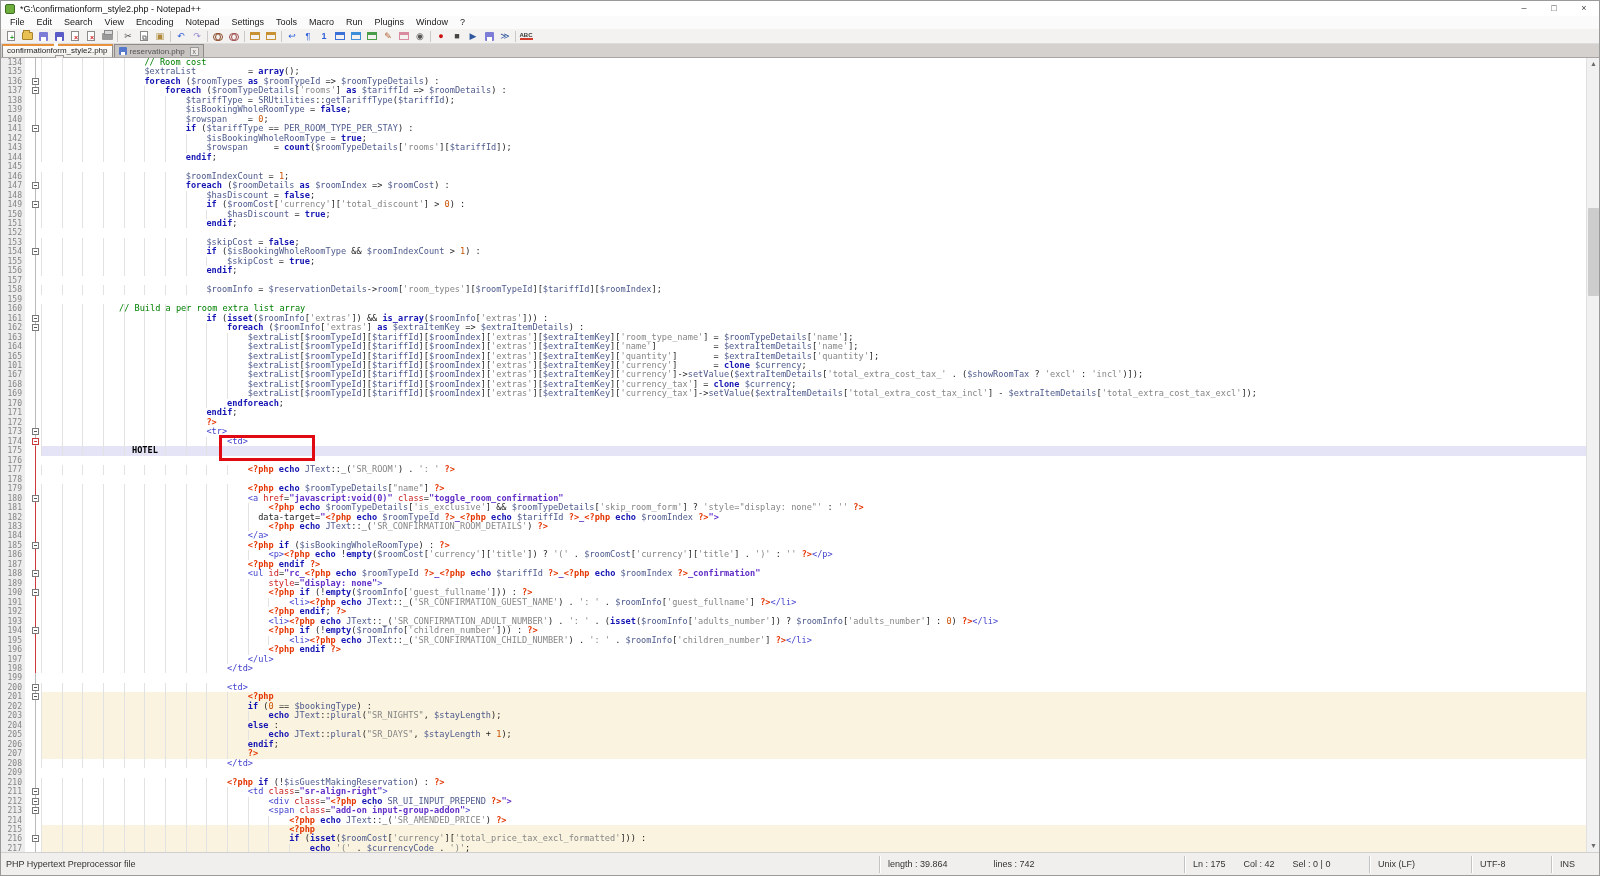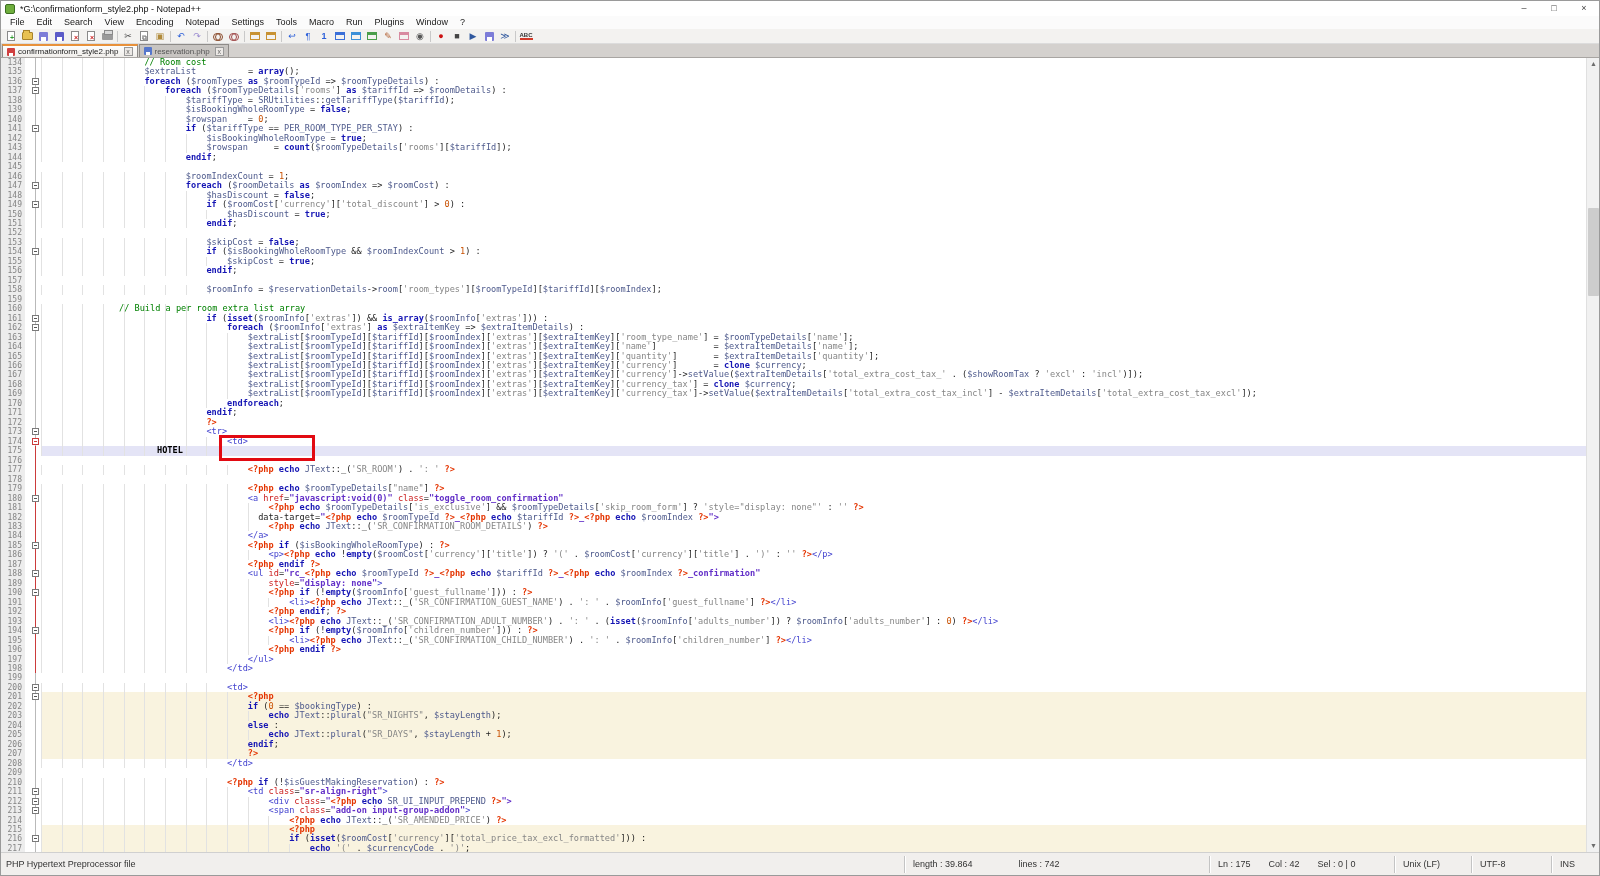--- a/index.html
+++ b/index.html
@@ -33,21 +33,21 @@
   .i-binoc { width:10px; height:7px; position:relative; }
   .i-binoc:before,.i-binoc:after { content:""; position:absolute; top:0; width:6px; height:6px; border:1.5px solid currentColor; border-radius:50%; }
   .i-binoc:before{ left:0; } .i-binoc:after{ right:0; }
   .i-printer { width:11px; height:7px; background:#9a9a9a; border-radius:1px; position:relative; }
   .i-printer:before { content:""; position:absolute; top:-3px; left:2px; width:7px; height:3px; background:#d8d8d8; border:1px solid #8a8a8a; }
   .i-abc { font-size:6px; font-weight:bold; color:#333; border-bottom:2px solid #d23a2a; line-height:1; }
 
   
   #tabbar { height:14px; background:#d4d1ce; display:flex; align-items:flex-end; padding-left:1px; border-bottom:1px solid #a8a5a2; }
   .tab { height:13px; display:flex; align-items:center; padding:0 4px; font-size:8px; border:1px solid #8e8b88; border-bottom:none; margin-right:1px; }
-  .tab.active { background:linear-gradient(#fdfdfc,#f0eeeb); border-top:2px solid #e8913a; color:#222; }
+  .tab.active { background:linear-gradient(#fdfdfc,#f0eeeb); border-top:2px solid #e8913a; color:#222;flex-direction:column; }
   .tab.inactive { background:#c7c4c1; color:#555; }
   .tab-floppy { width:8px; height:8px; border-radius:1px; margin-right:3px; position:relative; }
   .tab-floppy:after { content:""; position:absolute; left:2px; bottom:0; width:4px; height:3px; background:#fff; }
   .tab-close { margin-left:5px; font-size:7px; color:#666; border:1px solid #999; width:9px; height:9px; line-height:7px; text-align:center; background:#ece9e6; }
 
   
   #editor { position:relative; flex:1; background:#fff; overflow:hidden; }
   .line { display:flex; height:9.476px; line-height:9.476px; font-family:"DejaVu Sans Mono", monospace; font-size:8.6px; }
   .gut { width:24px; background:#ededed; color:#848484; text-align:right; padding-right:3px; font-size:8px; flex:none; }
   .bm { width:5px; background:#fff; flex:none; }
@@ -494,21 +494,21 @@
         </div>
         <div class="line">
           <span class="gut">165</span>
           <span class="bm"></span>
           <span class="fold">
             <span class="vline"></span>
           </span>
           <span class="code" style="padding-left: 206.8px; background-image: repeating-linear-gradient(90deg, rgb(226, 226, 226) 0px, rgb(226, 226, 226) 1px, transparent 1px, transparent 20.68px); background-size: 206.8px 100%;"><span class="v">$extraList</span><span class="o">[</span><span class="v">$roomTypeId</span><span class="o">][</span><span class="v">$tariffId</span><span class="o">][</span><span class="v">$roomIndex</span><span class="o">][</span><span class="s">'extras'</span><span class="o">][</span><span class="v">$extraItemKey</span><span class="o">][</span><span class="s">'quantity'</span><span class="o">]       = </span><span class="v">$extraItemDetails</span><span class="o">[</span><span class="s">'quantity'</span><span class="o">];</span></span>
         </div>
         <div class="line">
-          <span class="gut">166</span>
+          <span class="gut">101</span>
           <span class="bm"></span>
           <span class="fold">
             <span class="vline"></span>
           </span>
           <span class="code" style="padding-left: 206.8px; background-image: repeating-linear-gradient(90deg, rgb(226, 226, 226) 0px, rgb(226, 226, 226) 1px, transparent 1px, transparent 20.68px); background-size: 206.8px 100%;"><span class="v">$extraList</span><span class="o">[</span><span class="v">$roomTypeId</span><span class="o">][</span><span class="v">$tariffId</span><span class="o">][</span><span class="v">$roomIndex</span><span class="o">][</span><span class="s">'extras'</span><span class="o">][</span><span class="v">$extraItemKey</span><span class="o">][</span><span class="s">'currency'</span><span class="o">]       = </span><span class="k">clone</span><span class="o"> </span><span class="v">$currency</span><span class="o">;</span></span>
         </div>
         <div class="line">
           <span class="gut">167</span>
           <span class="bm"></span>
           <span class="fold">
@@ -573,21 +573,21 @@
             <span class="fbox red"></span>
           </span>
           <span class="code" style="padding-left: 186.12px; background-image: repeating-linear-gradient(90deg, rgb(226, 226, 226) 0px, rgb(226, 226, 226) 1px, transparent 1px, transparent 20.68px); background-size: 186.12px 100%;"><span class="t">&lt;td&gt;</span></span>
         </div>
         <div class="line">
           <span class="gut">175</span>
           <span class="bm"></span>
           <span class="fold">
             <span class="vline red"></span>
           </span>
-          <span class="code bg-hl" style="padding-left: 116px; background-image: repeating-linear-gradient(90deg, rgb(226, 226, 226) 0px, rgb(226, 226, 226) 1px, transparent 1px, transparent 20.68px); background-size: 186.12px 100%;"><span class="h">HOTEL</span></span>
+          <span class="code bg-hl" style="padding-left: 91px; background-image: repeating-linear-gradient(90deg, rgb(226, 226, 226) 0px, rgb(226, 226, 226) 1px, transparent 1px, transparent 20.68px); background-size: 186.12px 100%;"><span class="h">HOTEL</span></span>
         </div>
         <div class="line">
           <span class="gut">176</span>
           <span class="bm"></span>
           <span class="fold">
             <span class="vline red"></span>
           </span>
           <span class="code" style="padding-left: 0px;"></span>
         </div>
         <div class="line">
@@ -942,18 +942,18 @@
     <span class="sb-sec" id="sb-doctype">PHP Hypertext Preprocessor file</span>
     <span class="sb-sec" style="width:305px">
       <span class="sb-gap">length : 39.864</span>
       <span>lines : 742</span>
     </span>
     <span class="sb-sec" style="width:185px">
       <span class="sb-gap2">Ln : 175</span>
       <span class="sb-gap2">Col : 42</span>
       <span>Sel : 0 | 0</span>
     </span>
-    <span class="sb-sec" style="width:77px">Unix (LF)</span>
+    <span class="sb-sec" style="width:102px">Unix (LF)</span>
     <span class="sb-sec" style="width:80px">UTF-8</span>
     <span class="sb-sec" style="width:48px">INS</span>
   </div>
 
 </div>
 
 </body></html>

